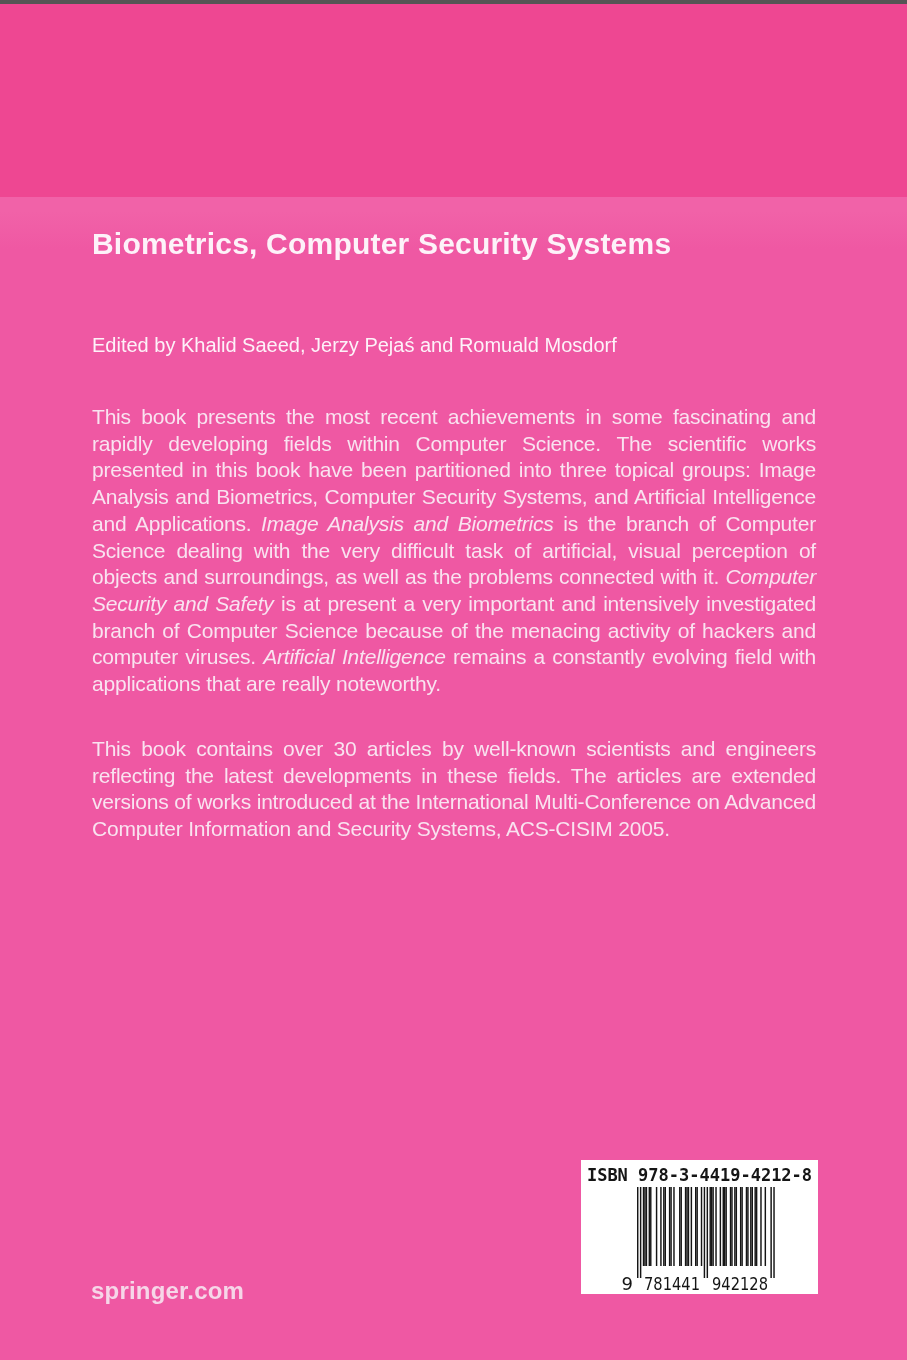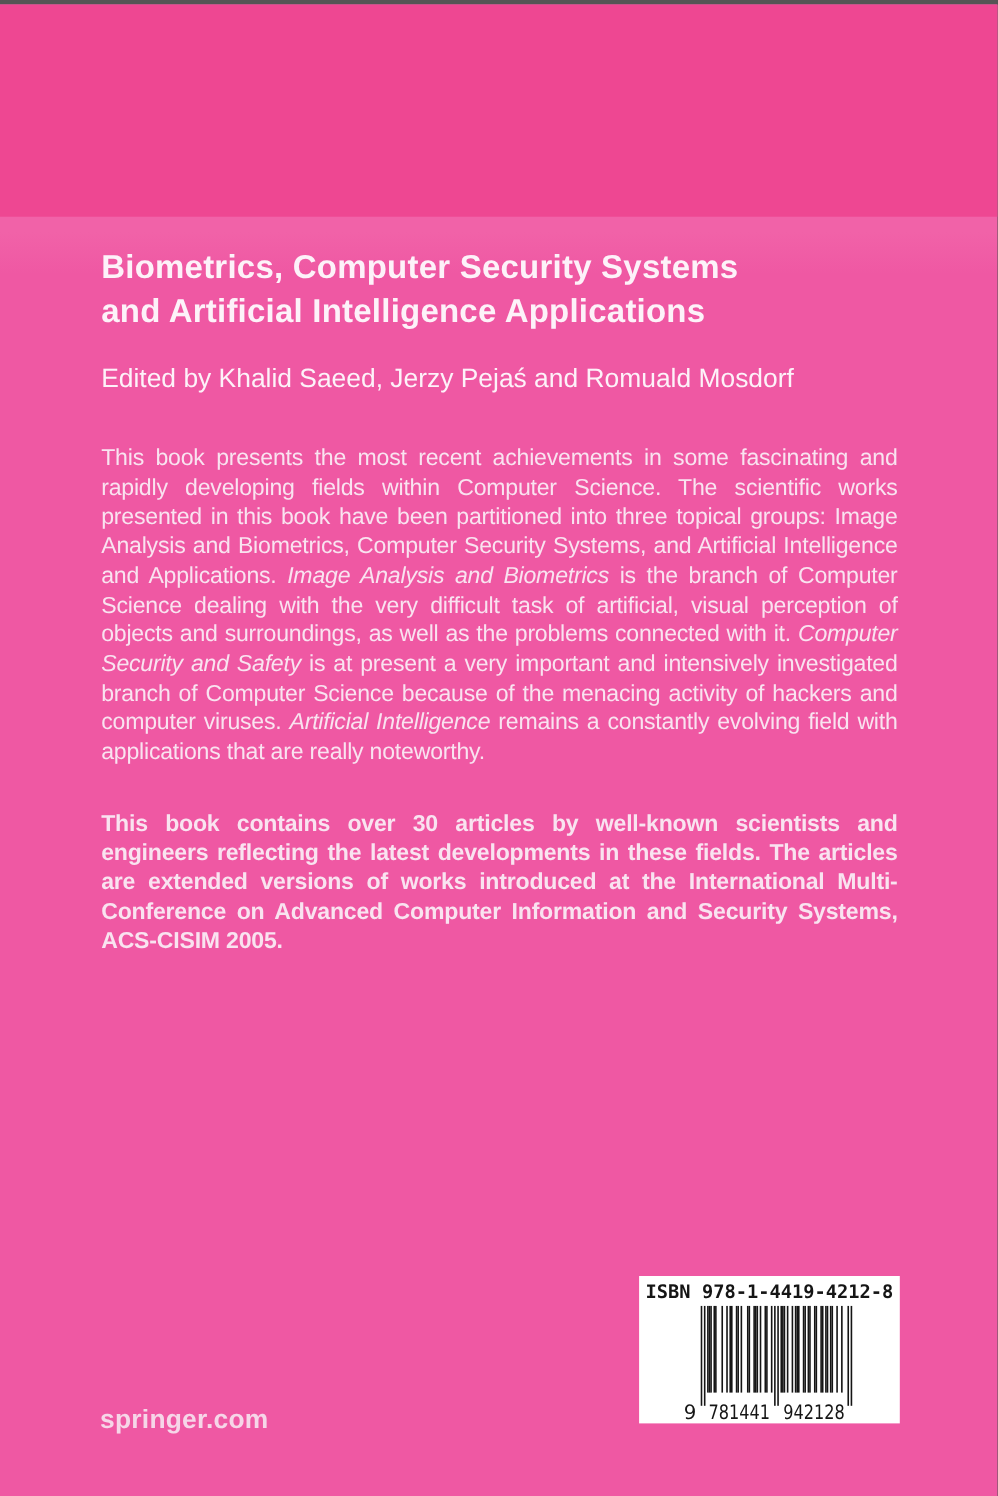--- a/index.html
+++ b/index.html
@@ -23,33 +23,33 @@
     position:absolute;left:92px;top:220px;width:740px;
     margin:0;
     color:var(--title-text,#fdf2f9);
     font-size:30px;line-height:40px;font-weight:bold;
     letter-spacing:0.2px;
   }
   .title span{display:block;}
   .edited{
     position:absolute;left:92px;top:326px;width:740px;
     color:var(--title-text,#fdf2f9);
-    font-size:24px;line-height:30px;font-weight:400;
+    font-size:20px;line-height:30px;font-weight:400;
   }
   .para{
     position:absolute;left:92px;width:724px;
     color:var(--body-text,#f9e3f0);
     font-size:21px;line-height:26.7px;
     letter-spacing:-0.2px;
     text-align:justify;
     text-justify:inter-word;
   }
   .para em{font-style:italic;}
   .para-0{top:400px;}
-  .para-1{top:732px;font-weight:bold;}
+  .para-1{top:732px;}
   .barcode-box{
     position:absolute;left:581px;top:1156px;width:237px;height:134px;
     background:var(--barcode-bg,#fff);
   }
   .isbn-label{
     margin-top:5px;
     text-align:center;
     color:var(--barcode-ink,#151515);
     font-family:"DejaVu Sans Mono", monospace;
     font-size:17px;line-height:21px;font-weight:700;
@@ -71,30 +71,29 @@
   }
 </style>
 </head>
 <body>
 
 <div class="cover">
   <div class="top-band"></div>
 
   <h1 class="title">
     <span>Biometrics, Computer Security Systems</span>
-    <span>and Artificial Intelligence Applications</span>
   </h1>
 
   <div class="edited">Edited by Khalid Saeed, Jerzy Pejaś and Romuald Mosdorf</div>
 
   <div class="para para-0"><span>This book presents the most recent achievements in some fascinating and rapidly developing fields within Computer Science. The scientific works presented in this book have been partitioned into three topical groups: Image Analysis and Biometrics, Computer Security Systems, and Artificial Intelligence and Applications. </span><em>Image Analysis and Biometrics</em><span> is the branch of Computer Science dealing with the very difficult task of artificial, visual perception of objects and surroundings, as well as the problems connected with it. </span><em>Computer Security and Safety</em><span> is at present a very important and intensively investigated branch of Computer Science because of the menacing activity of hackers and computer viruses. </span><em>Artificial Intelligence</em><span> remains a constantly evolving field with applications that are really noteworthy.</span></div>
   <div class="para para-1"><span>This book contains over 30 articles by well-known scientists and engineers reflecting the latest developments in these fields. The articles are extended versions of works introduced at the International Multi-Conference on Advanced Computer Information and Security Systems, ACS-CISIM 2005.</span></div>
 
   <div class="barcode-box">
-    <div class="isbn-label">ISBN 978-1-4419-4212-8</div>
+    <div class="isbn-label">ISBN 978-3-4419-4212-8</div>
     <svg class="ean-svg" id="ean-svg" width="237" height="107" viewBox="0 0 237 107">
         <rect x="56.00" y="0" width="1.45" height="91"></rect>
         <rect x="58.90" y="0" width="1.45" height="91"></rect>
         <rect x="61.80" y="0" width="1.45" height="79"></rect>
         <rect x="63.25" y="0" width="1.45" height="79"></rect>
         <rect x="64.70" y="0" width="1.45" height="79"></rect>
         <rect x="67.60" y="0" width="1.45" height="79"></rect>
         <rect x="69.05" y="0" width="1.45" height="79"></rect>
         <rect x="74.85" y="0" width="1.45" height="79"></rect>
         <rect x="79.20" y="0" width="1.45" height="79"></rect>

